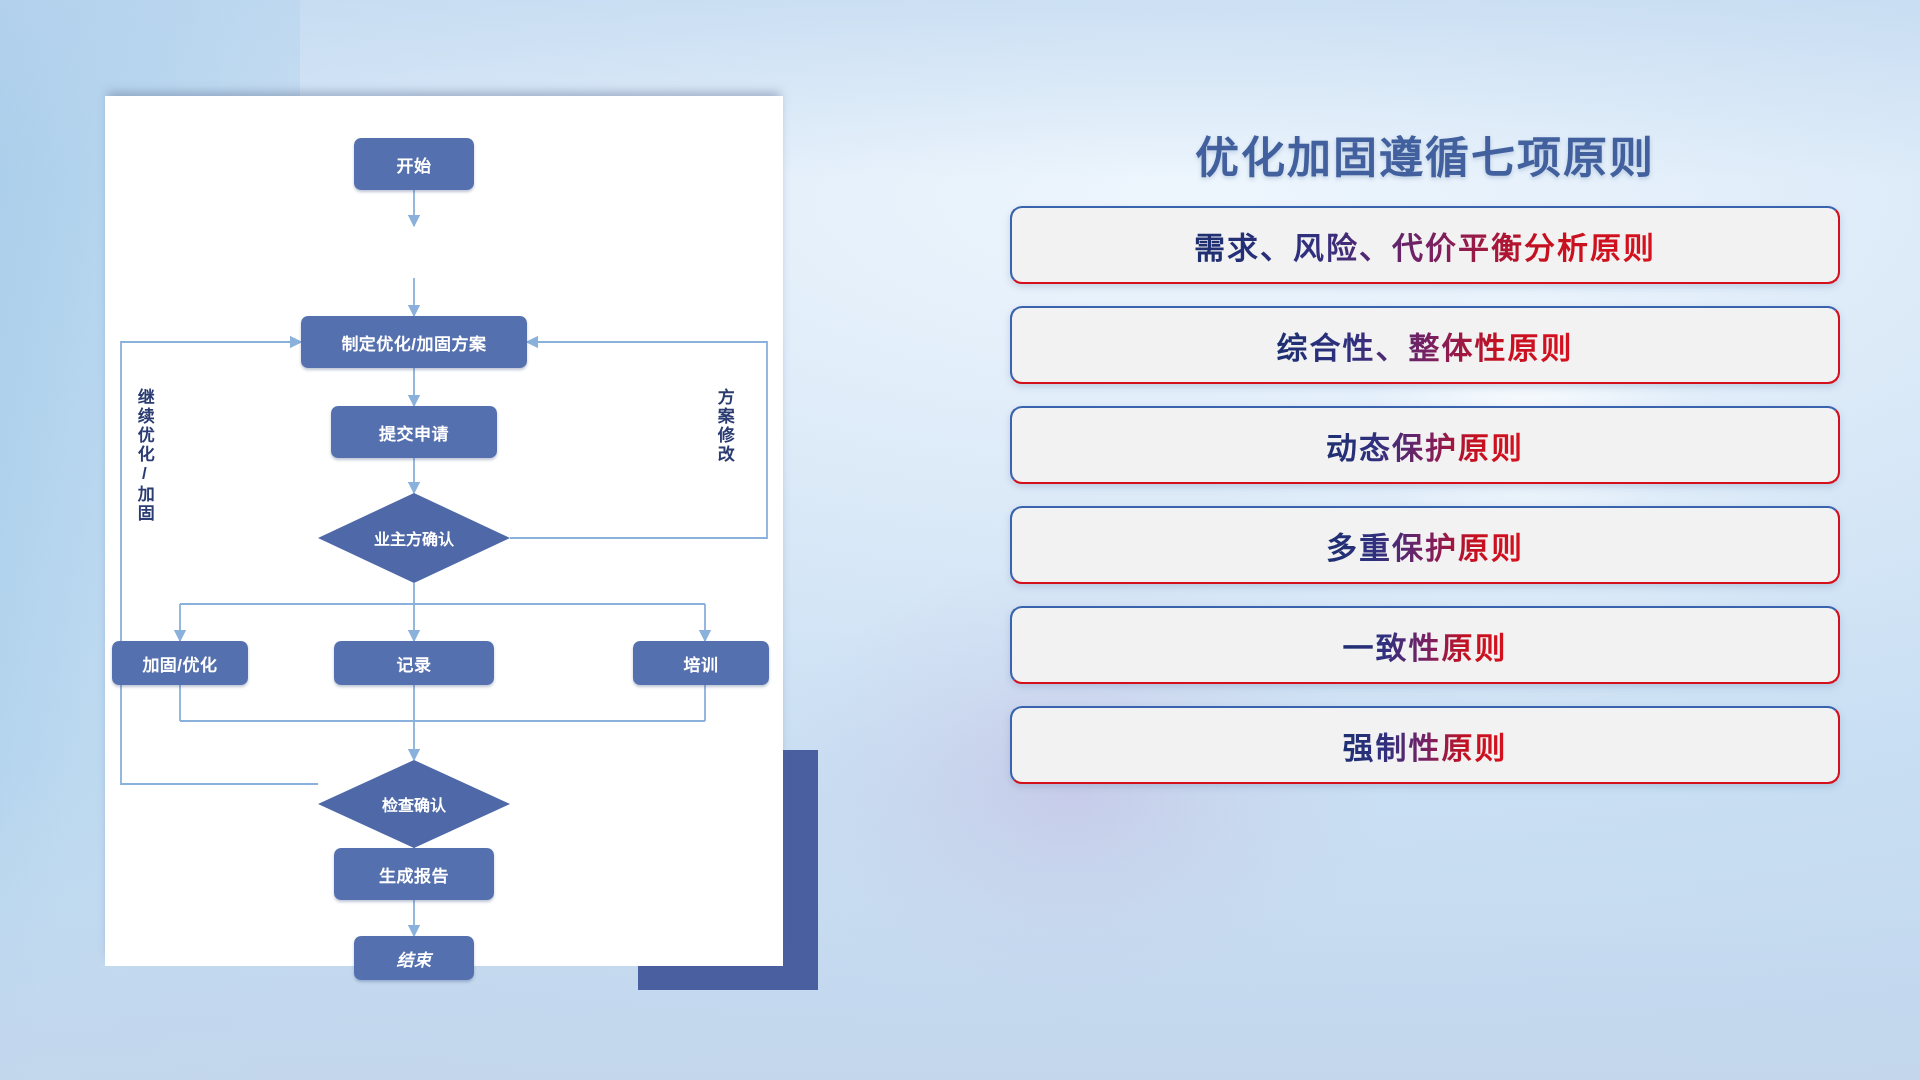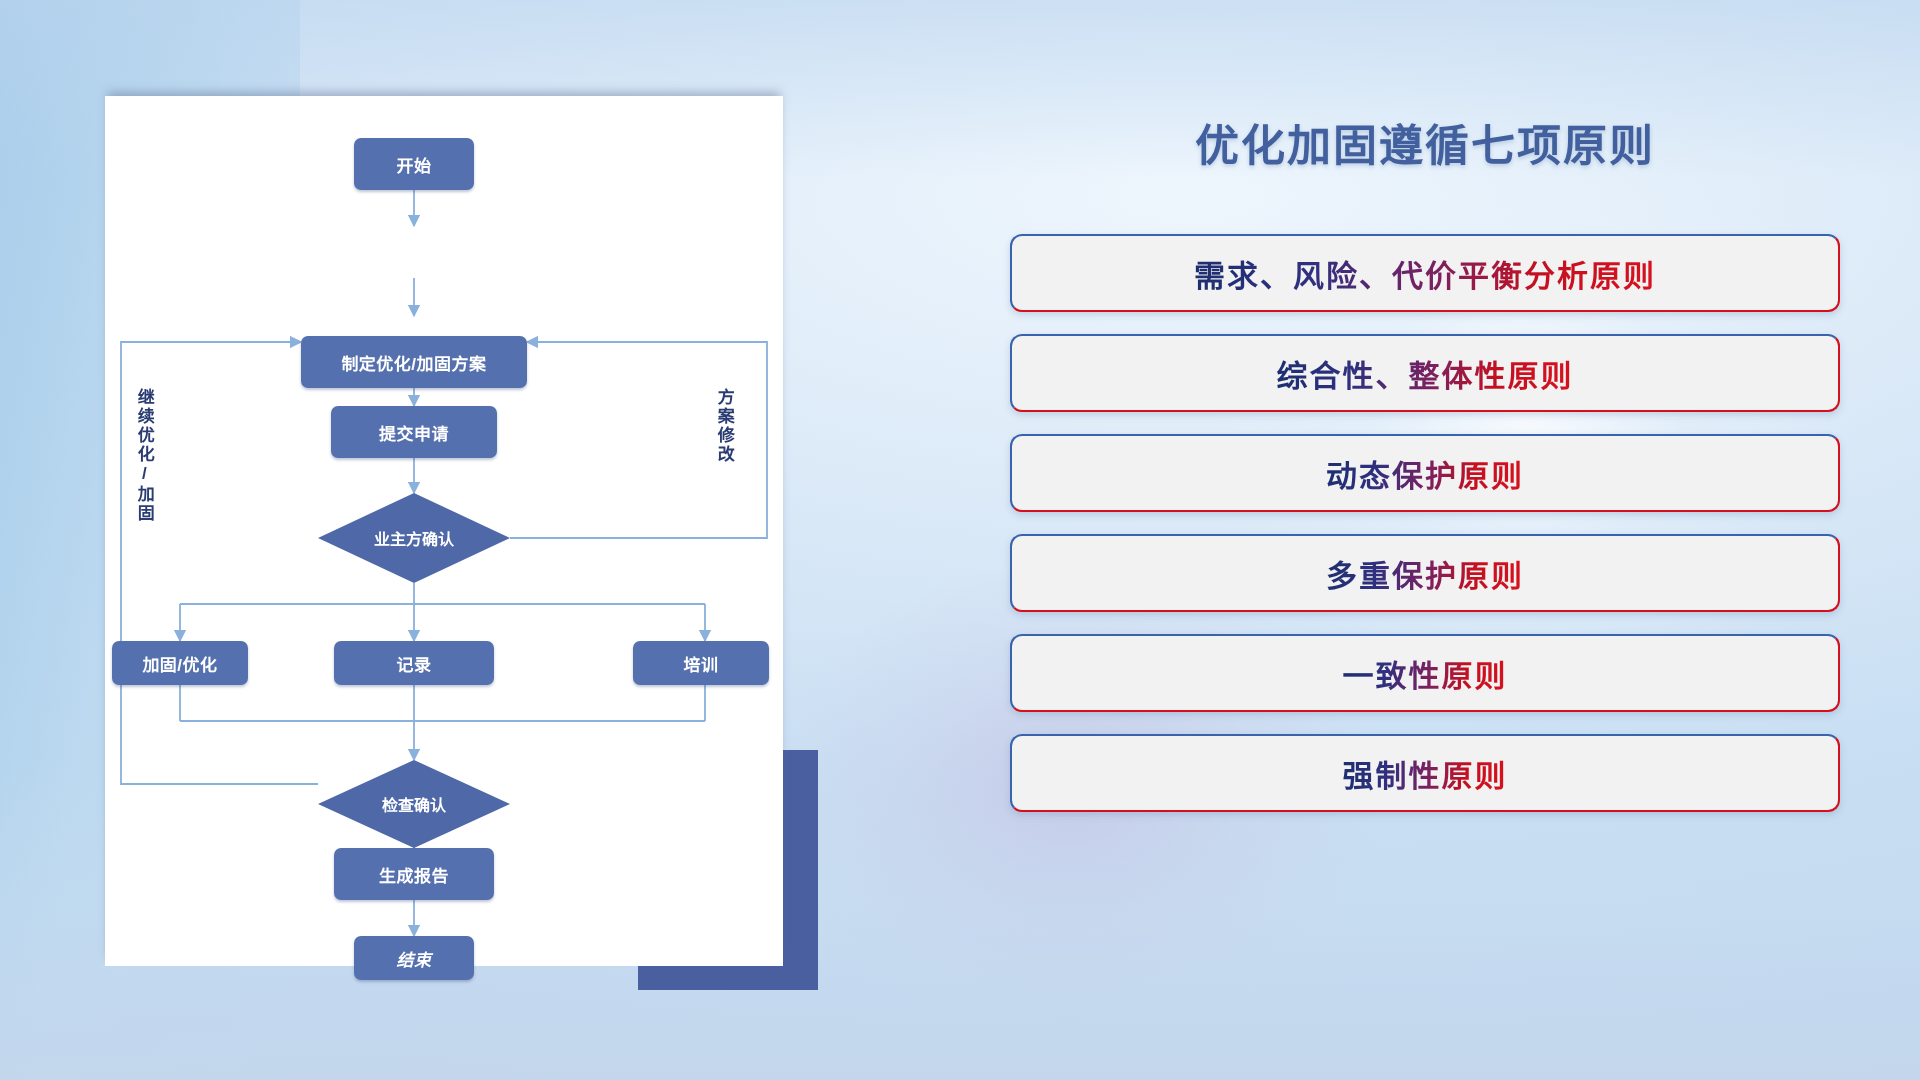--- a/index.html
+++ b/index.html
@@ -76,32 +76,32 @@
     writing-mode:vertical-rl;
     text-orientation:upright;
     color:#2b3c72;
     font-size:17px; font-weight:700;
     letter-spacing:2px;
     line-height:1.05;
   }
 
   
   #right-panel{
-    position:absolute; left:1010px; top:96px; width:830px; height:900px;
+    position:absolute; left:1010px; top:108px; width:830px; height:900px;
   }
   #panel-title{
     text-align:center;
     font-size:44px; font-weight:700;
     color:#41609d;
     letter-spacing:2px;
     margin-top:14px;
     text-shadow:0 2px 4px rgba(120,150,190,.40);
   }
   #principle-list{
-    margin-top:60px;
+    margin-top:20px;
     display:flex; flex-direction:column; gap:22px;
   }
   .principle-card{
     position:relative;
     height:78px;
     display:flex; align-items:center; justify-content:center;
     background:#f2f2f2;
     border-radius:12px;
     border-top:2.4px solid #3a63ae;
     border-left:2.4px solid #3a63ae;
@@ -170,21 +170,21 @@
 
         <path d="M405,442 L662,442 L662,246 L422,246" marker-end="url(#arw)"></path>
       </g>
     </svg>
 
     <div class="node" style="left:249px;top:42px;width:120px;height:52px;">
       <span>开始</span>
     </div>
 
 
-    <div class="node" style="left:196px;top:220px;width:226px;height:52px;margin-top:20px;">
+    <div class="node" style="left:196px;top:220px;width:226px;height:52px;">
       <span>制定优化/加固方案</span>
     </div>
 
     <div class="node" style="left:226px;top:310px;width:166px;height:52px;">
       <span>提交申请</span>
     </div>
 
     <div class="diamond" style="left:213px;top:397px;width:192px;height:90px;">
       <span>业主方确认</span>
     </div>

